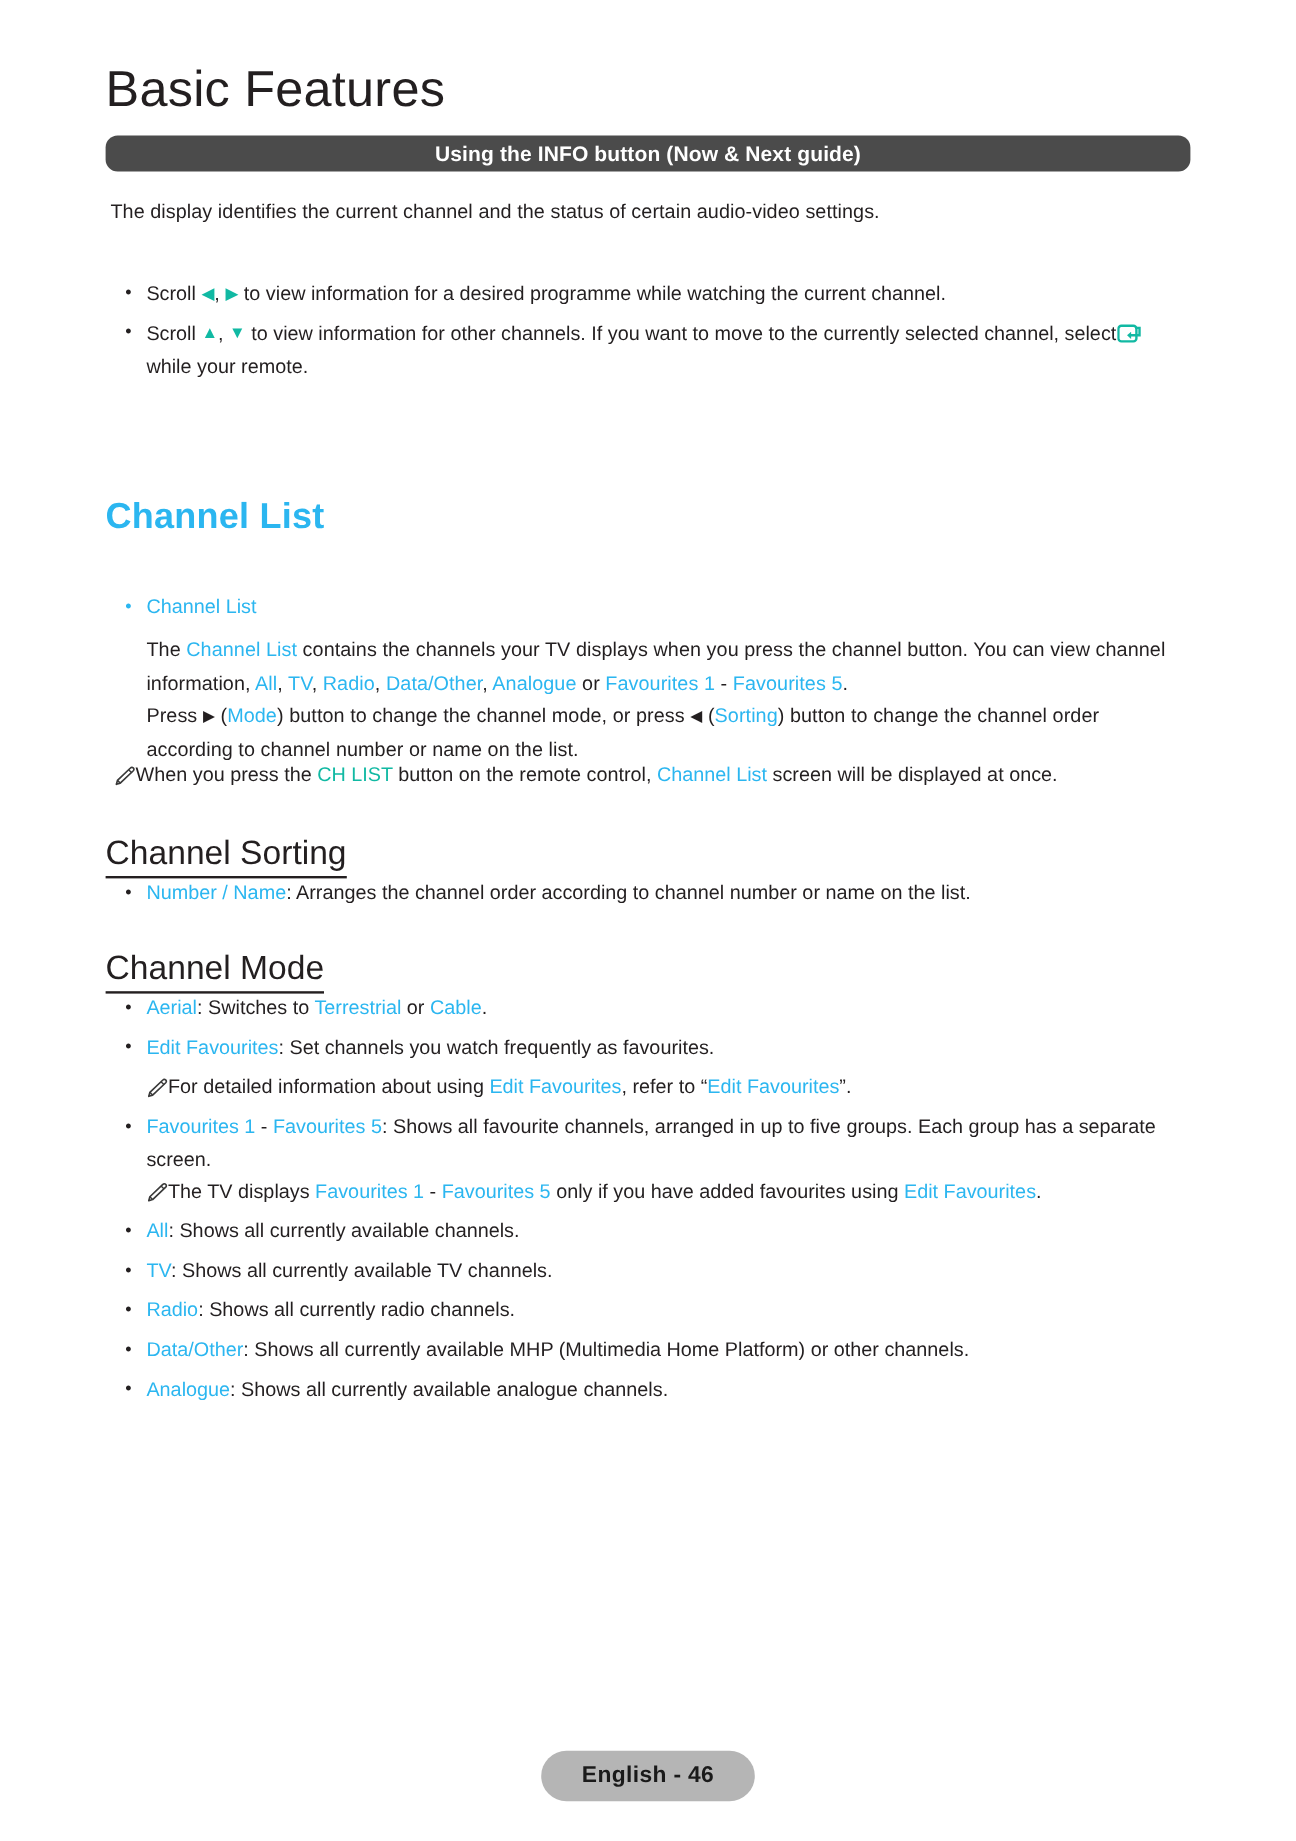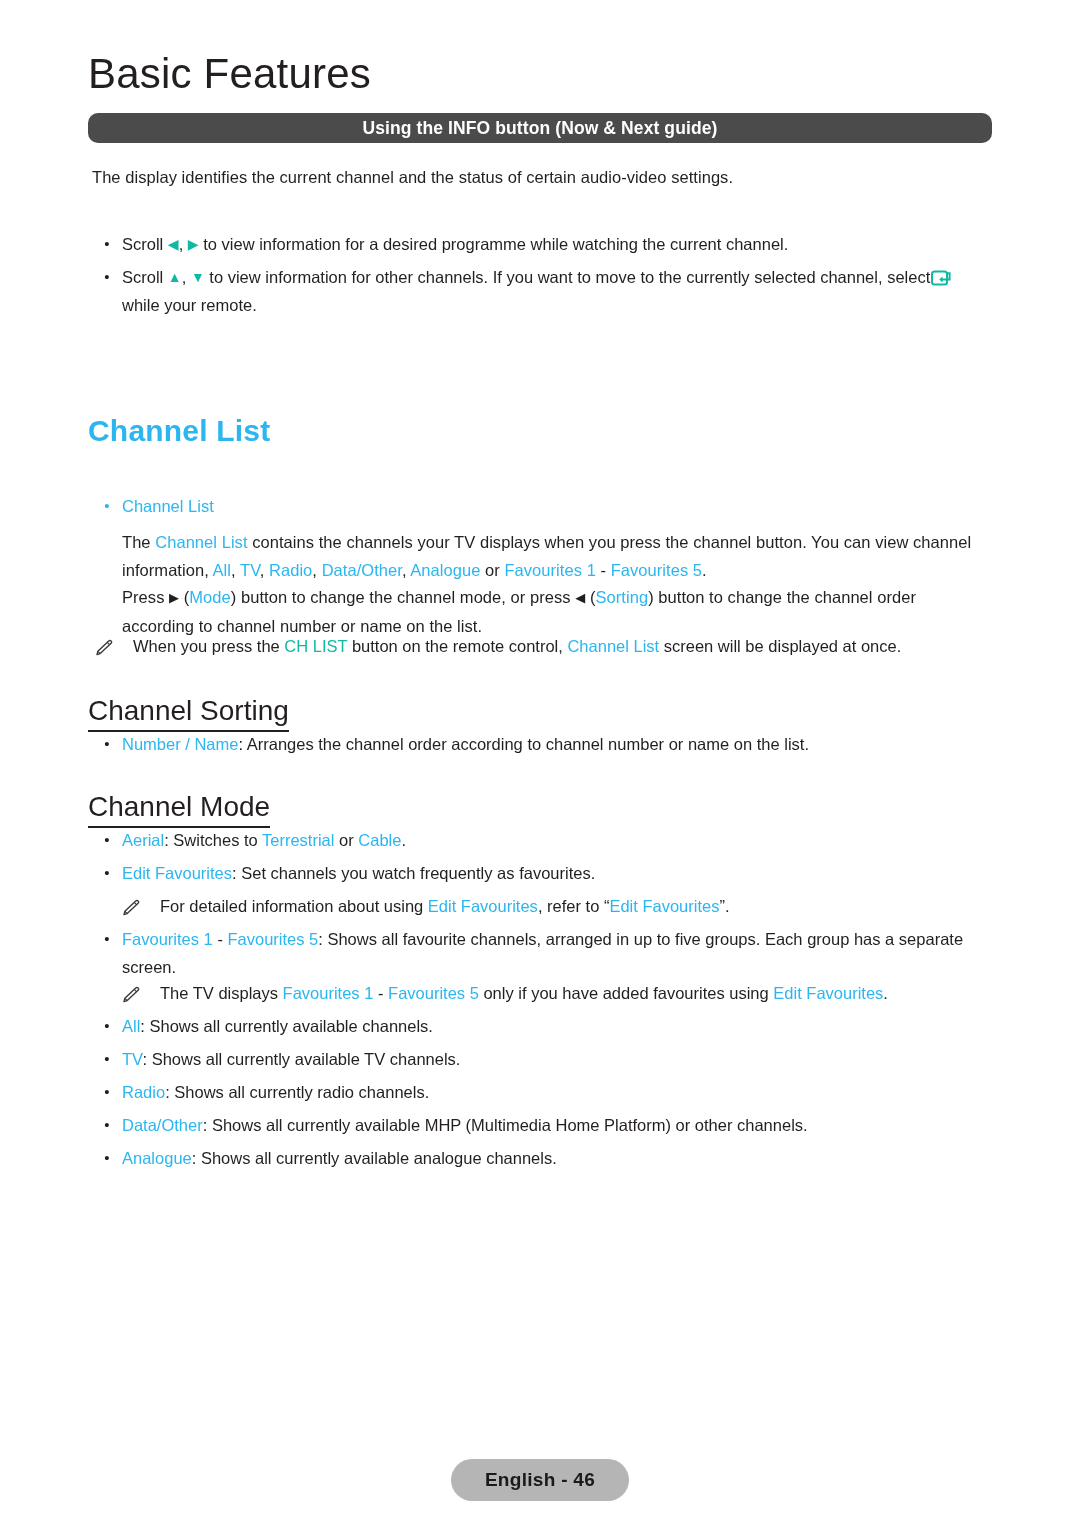--- a/index.html
+++ b/index.html
@@ -89,21 +89,21 @@
     margin-left: 22px;
   }
 
   
   .note-row {
     position: absolute;
     font-size: 16.5px;
     line-height: 28px;
     color: #231f20;
   }
-  .note-row .ptext { display: block; margin-left: 38px; }
+  .note-row .ptext { display: block; margin-left: 18px; }
   .pencil {
     position: absolute;
     left: 0;
     top: 5px;
     width: 20px;
     height: 18px;
   }
 
   
   .heading-cyan {

